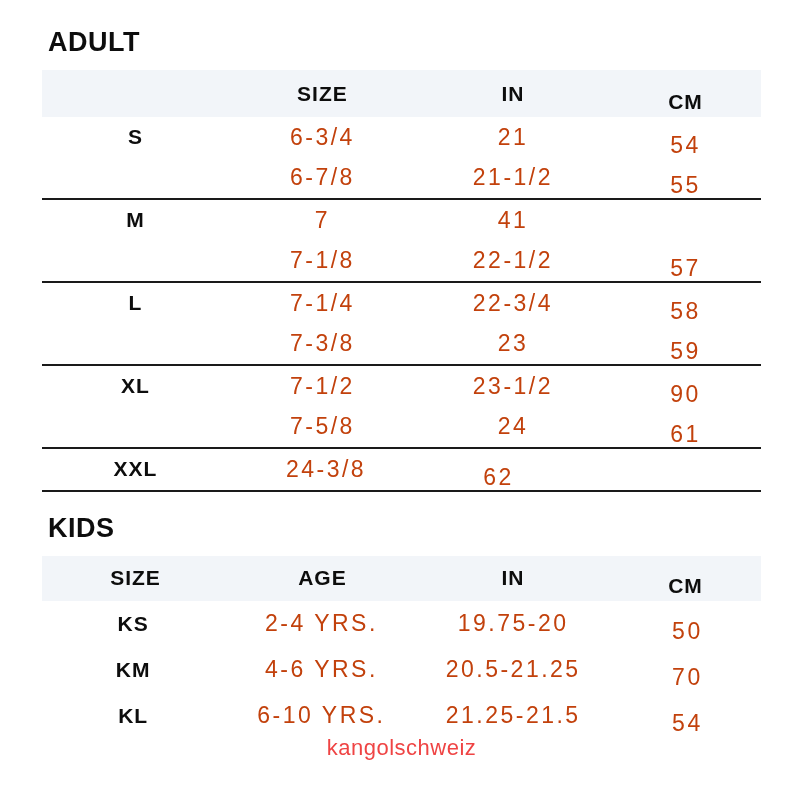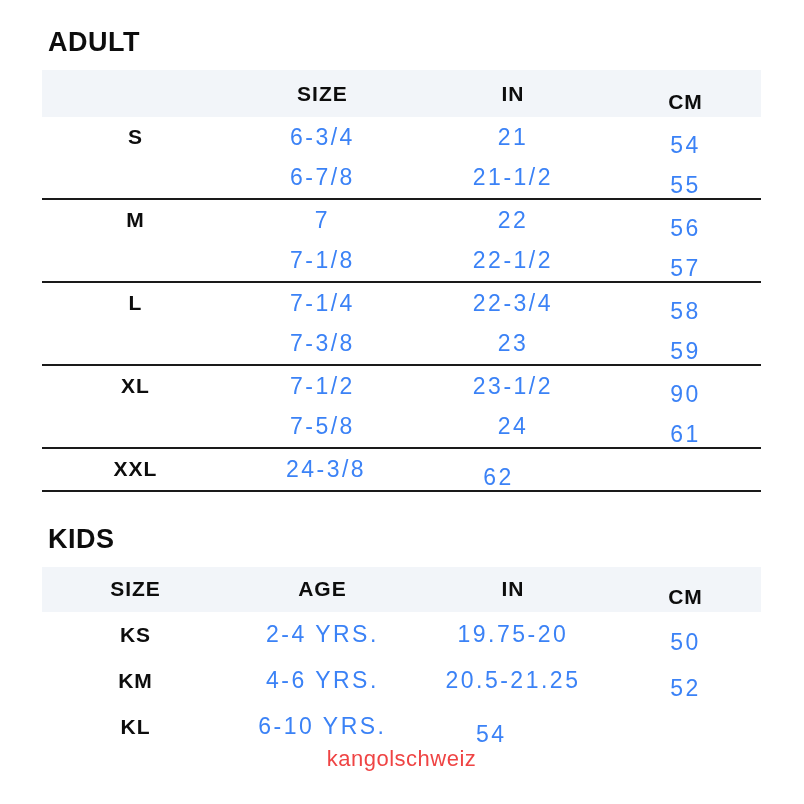--- a/index.html
+++ b/index.html
@@ -18,35 +18,35 @@
     overflow: hidden;
   }
   .section-heading {
     margin: 0 0 13px 6px;
     font-size: 27px;
     line-height: 30px;
     font-weight: bold;
     letter-spacing: 0.5px;
     color: #0d0d0d;
   }
-  .kids-heading { margin-top: 32px; }
+  .kids-heading { margin-top: 21px; }
   .table { width: 100%; }
   .thead {
     display: flex;
     align-items: center;
     background: #f2f5f9;
   }
   .adult .thead { height: 47px; }
   .kids .thead { height: 45px; }
   .row {
     display: flex;
     align-items: center;
   }
   .adult .row { height: 40.5px; }
-  .kids .row { height: 46px; }
+  .kids .row { height: 46px; gap: 6px; }
   .group { border-bottom: 2px solid #1a1a1a; }
   .cell { text-align: center; box-sizing: border-box; }
   .c1 { width: 26%; }
   .c2 { width: 26%; }
   .c3 { width: 27%; }
   .c4 { width: 21%; margin-top: 16px; }
   .th {
     font-weight: bold;
     font-size: 21px;
     letter-spacing: 1px;
@@ -54,21 +54,21 @@
   }
   .letter {
     font-weight: bold;
     font-size: 21px;
     letter-spacing: 1px;
     color: #0d0d0d;
   }
   .data {
     font-size: 23px;
     letter-spacing: 2.5px;
-    color: #3b82f6;
+    color: #c2410c;
   }
   .watermark {
     margin-top: -2px;
     text-align: center;
     font-size: 22px;
     line-height: 22px;
     letter-spacing: 0.5px;
     color: #ef4444;
   }
 </style>
@@ -99,22 +99,21 @@
         <div class="cell c2 data">6-7/8</div>
         <div class="cell c3 data">21-1/2</div>
         <div class="cell c4 data">55</div>
       </div>
     </div>
 
     <div class="group">
       <div class="row">
         <div class="cell c1 letter">M</div>
         <div class="cell c2 data">7</div>
-        <div class="cell c3 data">22</div>
-        <div class="cell c4 data">56</div>
+        <div class="cell c3 data">41</div>
       </div>
       <div class="row">
         <div class="cell c1 letter"></div>
         <div class="cell c2 data">7-1/8</div>
         <div class="cell c3 data">22-1/2</div>
         <div class="cell c4 data">57</div>
       </div>
     </div>
 
     <div class="group">
@@ -169,24 +168,25 @@
     <div class="row">
       <div class="cell c1 letter">KS</div>
       <div class="cell c2 data">2-4 YRS.</div>
       <div class="cell c3 data">19.75-20</div>
       <div class="cell c4 data">50</div>
     </div>
     <div class="row">
       <div class="cell c1 letter">KM</div>
       <div class="cell c2 data">4-6 YRS.</div>
       <div class="cell c3 data">20.5-21.25</div>
-      <div class="cell c4 data">52</div>
+      <div class="cell c4 data">70</div>
     </div>
     <div class="row">
       <div class="cell c1 letter">KL</div>
       <div class="cell c2 data">6-10 YRS.</div>
+      <div class="cell c3 data">21.25-21.5</div>
       <div class="cell c4 data">54</div>
     </div>
   </div>
 
   <div class="watermark">kangolschweiz</div>
 
 </div>
 
 </body></html>

